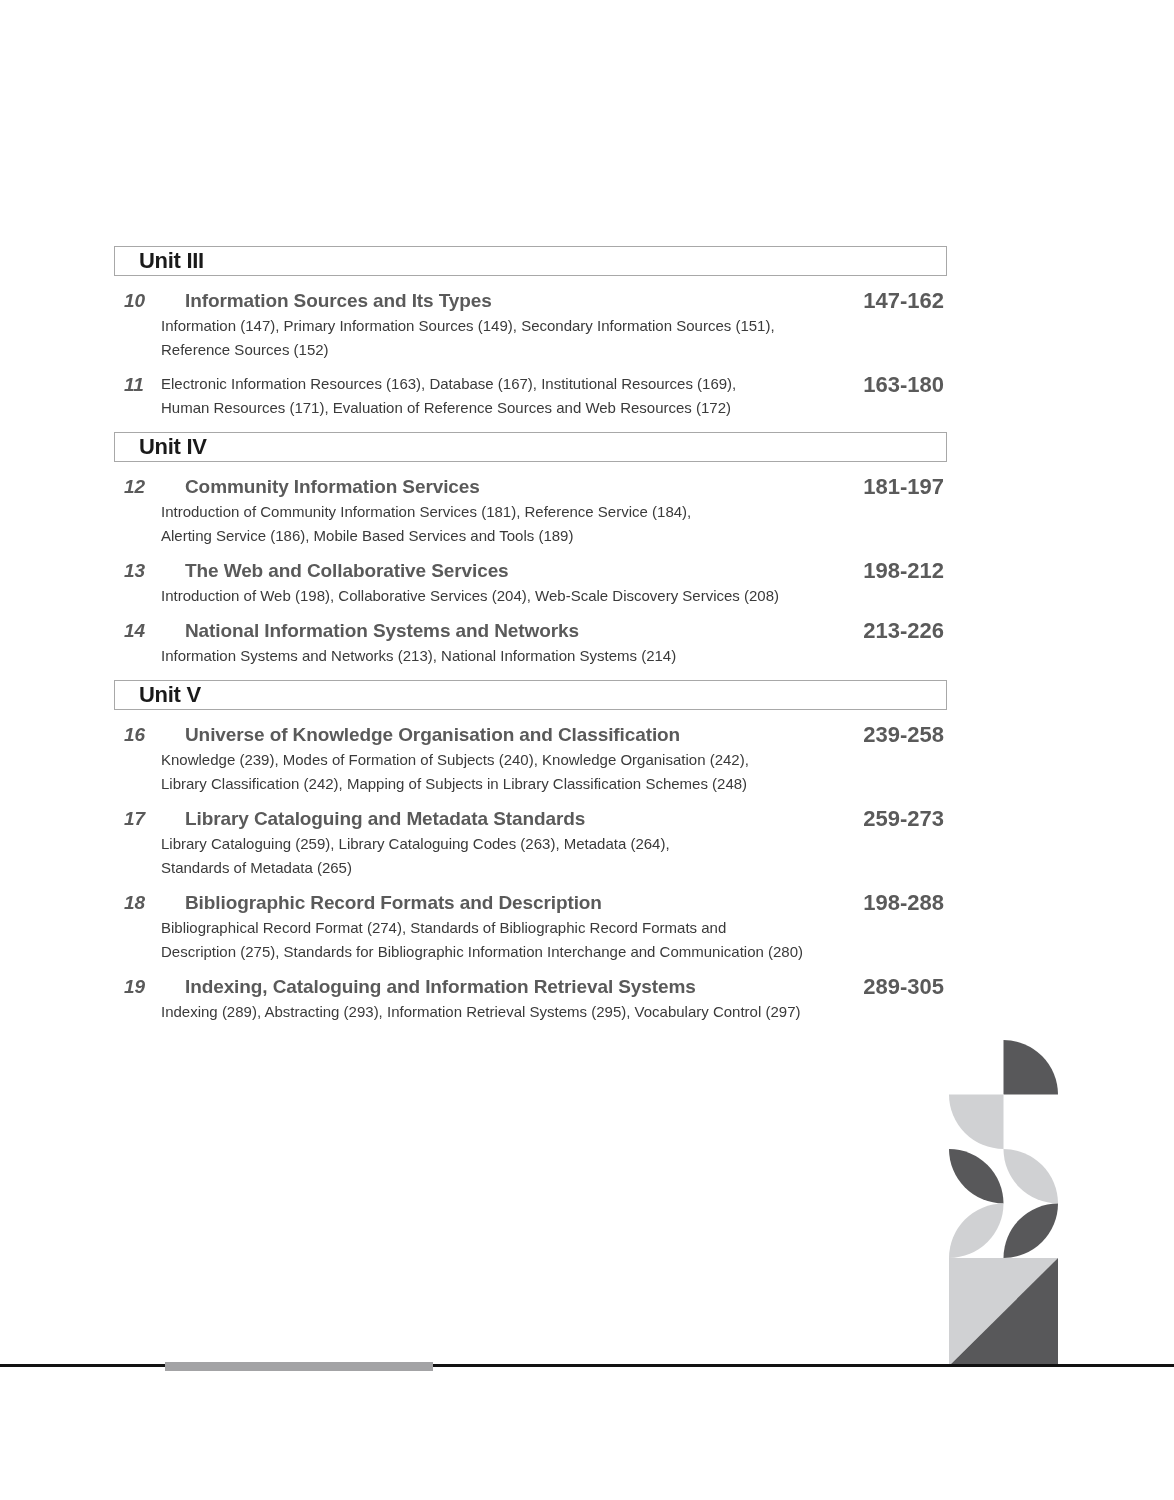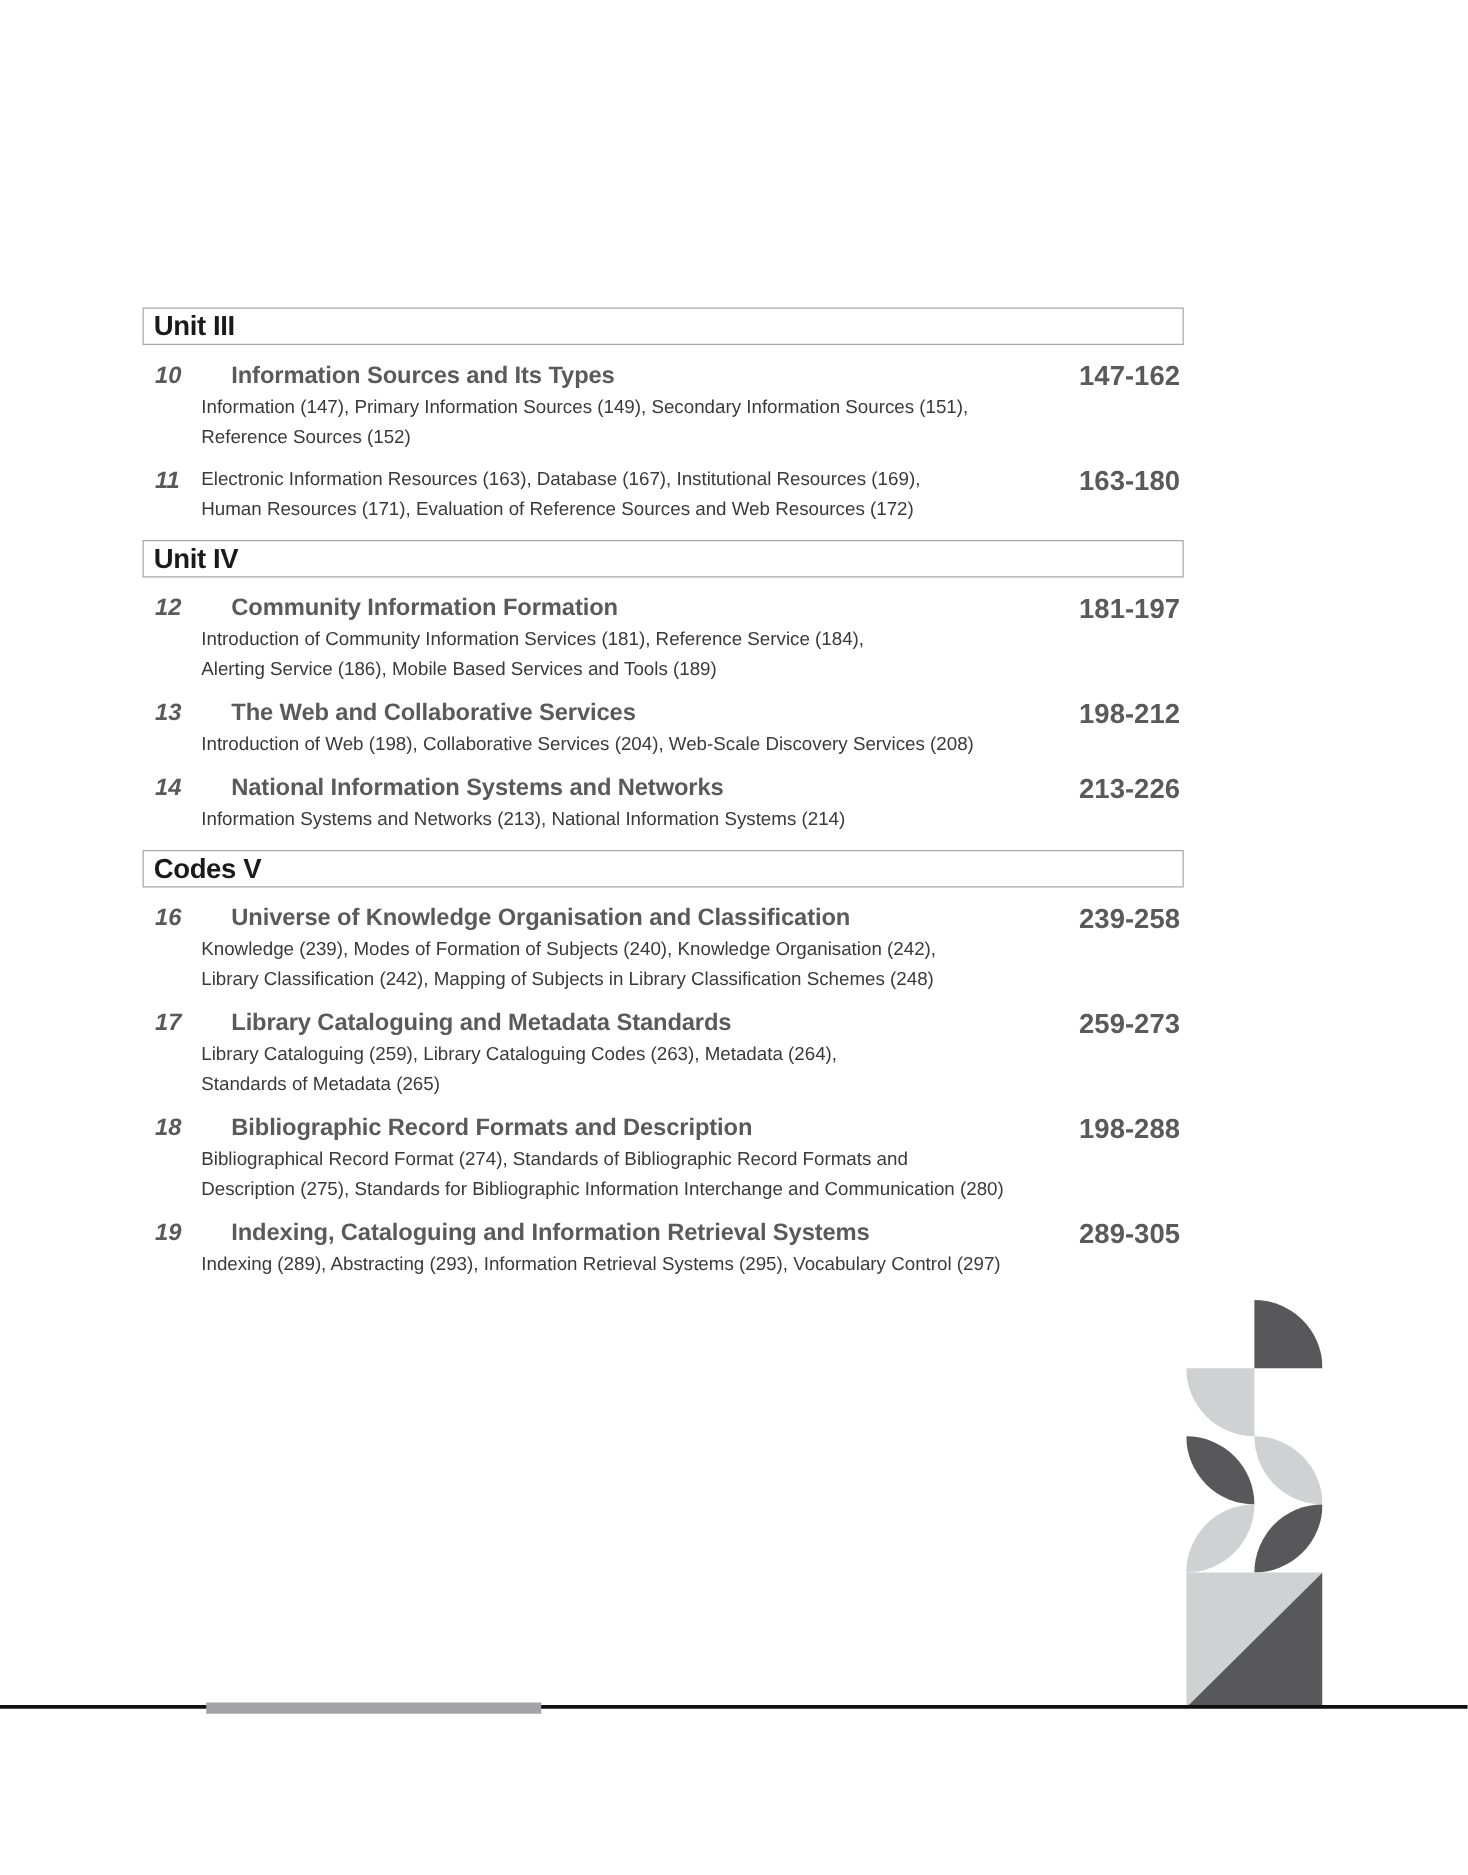--- a/index.html
+++ b/index.html
@@ -1,18 +1,18 @@
 <!DOCTYPE html>
 <html><head>
   <meta charset="utf-8">
   <style>
     html, body { margin: 0; padding: 0; background: #ffffff; }
     body { width: 1174px; height: 1500px; position: relative; overflow: hidden; font-family: "Liberation Sans", "DejaVu Sans", sans-serif; color: #585858; }
     .toc { position: absolute; left: 114px; top: 246px; width: 833px; }
-    .unit-box { border: 1px solid #a8a8a8; height: 30px; box-sizing: border-box; padding-left: 8px; display: flex; align-items: center; }
+    .unit-box { border: 1px solid #a8a8a8; height: 30px; box-sizing: border-box; padding-left: 24px; display: flex; align-items: center; }
     .unit-title { font-weight: bold; font-size: 22px; color: #1a1a1a; letter-spacing: -0.3px; }
     .entries { padding-top: 12px; }
     .entry { position: relative; padding-left: 47px; margin-bottom: 10px; }
     .entry-num { position: absolute; left: 10px; top: 0; font-weight: bold; font-size: 19px; color: #5a5a5a; line-height: 26px; font-style: italic; }
     .entry-title { font-weight: bold; font-size: 19px; color: #5a5a5a; line-height: 26px; letter-spacing: -0.1px; margin-left: 24px; }
     .entry-pages { position: absolute; right: 3px; top: 0; font-weight: bold; font-size: 22px; color: #5a5a5a; line-height: 26px; }
     .entry-desc { font-size: 15px; color: #3a3a3a; line-height: 24px; white-space: pre-line; }
     .unit-section { margin-bottom: 12px; }
     .bottom-line { position: absolute; left: 0; top: 1364px; width: 1174px; height: 3px; background: #111; }
     .bottom-bar { position: absolute; left: 165px; top: 1362px; width: 268px; height: 9px; background: #a3a3a5; }
@@ -44,21 +44,21 @@
     </div>
   </div>
 
   <div class="unit-section">
     <div class="unit-box">
         <span class="unit-title">Unit IV</span>
       </div>
     <div class="entries">
       <div class="entry">
         <span class="entry-num">12</span>
-        <div class="entry-title">Community Information Formation</div>
+        <div class="entry-title">Community Information Services</div>
         <span class="entry-pages">181-197</span>
         <div class="entry-desc">Introduction of Community Information Services (181), Reference Service (184),
 Alerting Service (186), Mobile Based Services and Tools (189)</div>
       </div>
       <div class="entry">
         <span class="entry-num">13</span>
         <div class="entry-title">The Web and Collaborative Services</div>
         <span class="entry-pages">198-212</span>
         <div class="entry-desc">Introduction of Web (198), Collaborative Services (204), Web-Scale Discovery Services (208)</div>
       </div>
@@ -66,21 +66,21 @@
         <span class="entry-num">14</span>
         <div class="entry-title">National Information Systems and Networks</div>
         <span class="entry-pages">213-226</span>
         <div class="entry-desc">Information Systems and Networks (213), National Information Systems (214)</div>
       </div>
     </div>
   </div>
 
   <div class="unit-section">
     <div class="unit-box">
-        <span class="unit-title">Codes V</span>
+        <span class="unit-title">Unit V</span>
       </div>
     <div class="entries">
       <div class="entry">
         <span class="entry-num">16</span>
         <div class="entry-title">Universe of Knowledge Organisation and Classification</div>
         <span class="entry-pages">239-258</span>
         <div class="entry-desc">Knowledge (239), Modes of Formation of Subjects (240), Knowledge Organisation (242),
 Library Classification (242), Mapping of Subjects in Library Classification Schemes (248)</div>
       </div>
       <div class="entry">

